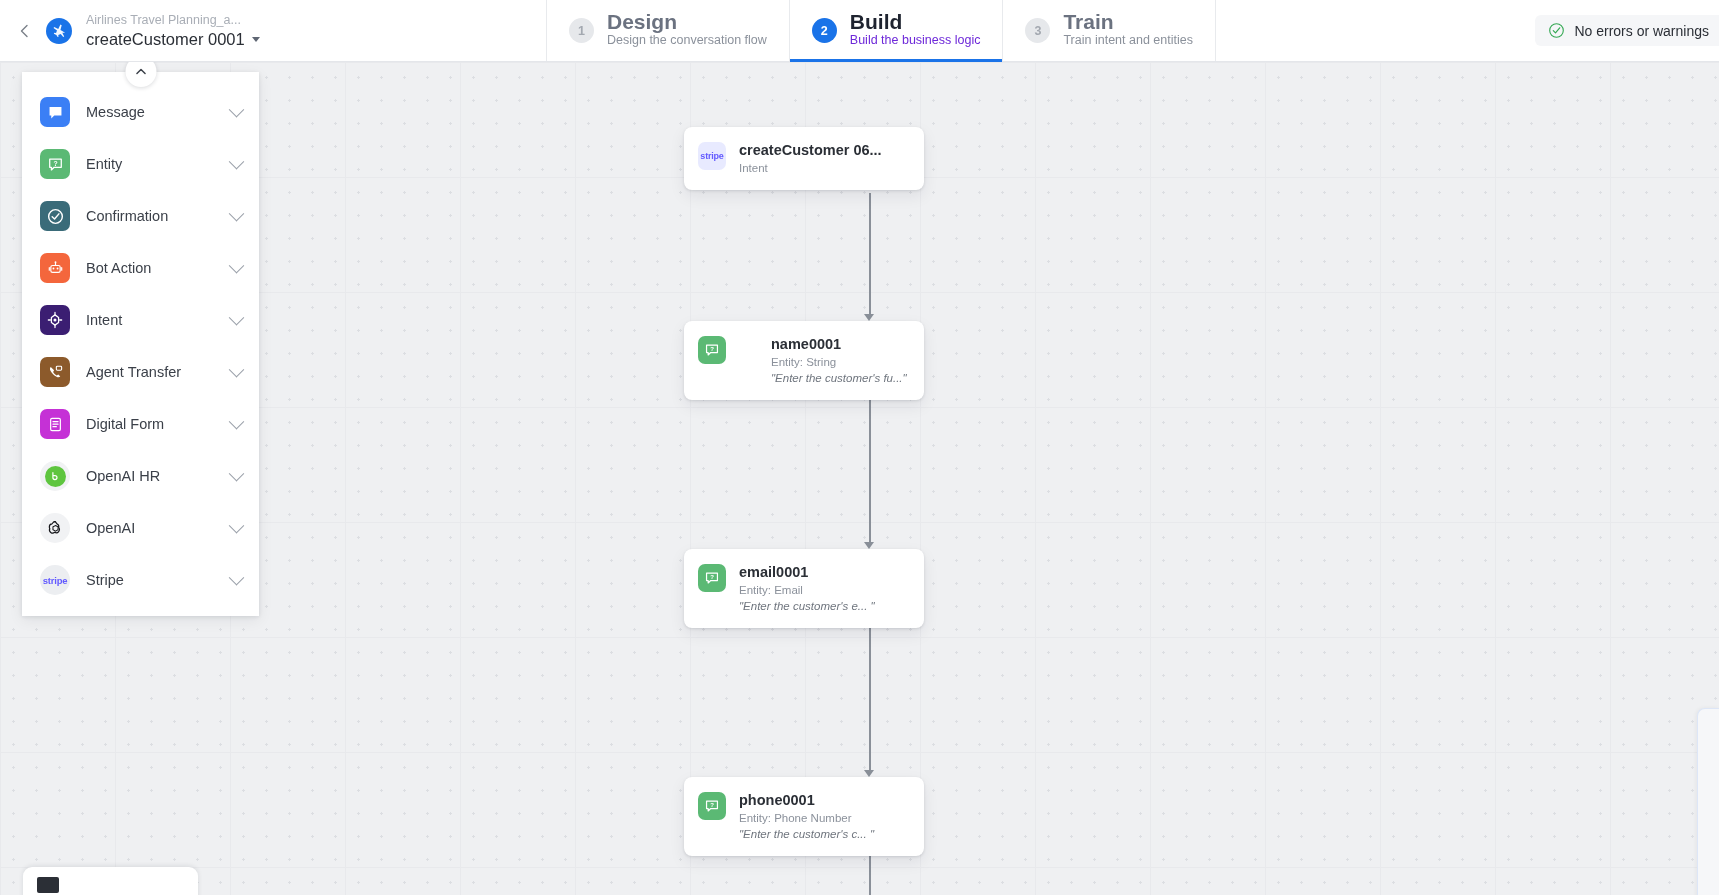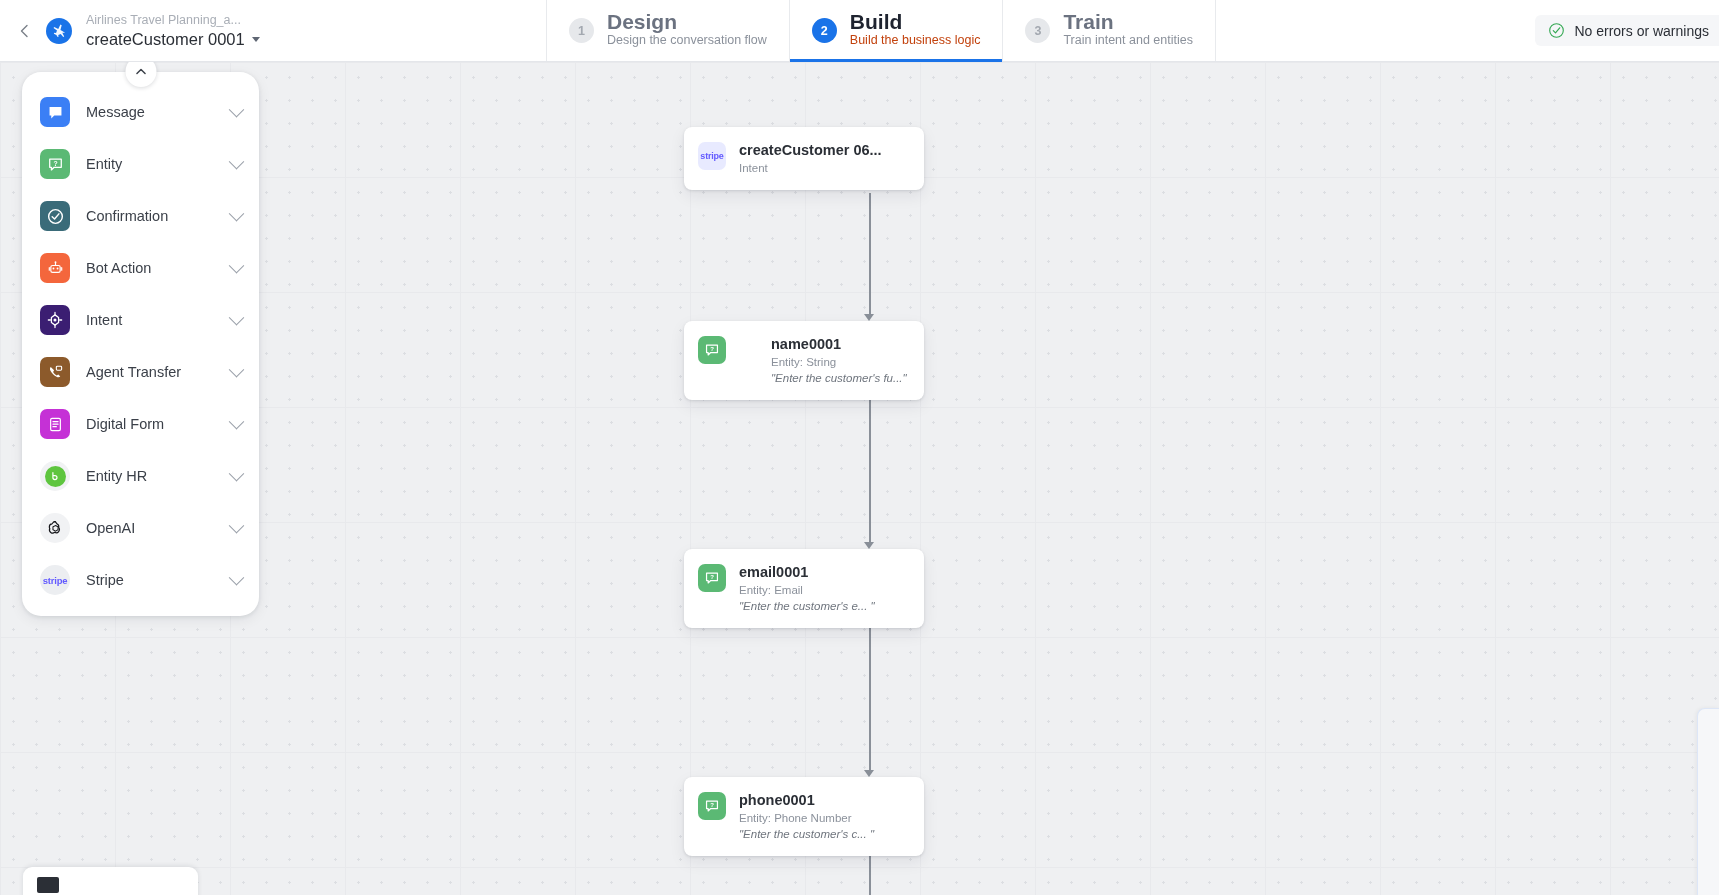--- a/index.html
+++ b/index.html
@@ -79,21 +79,21 @@
     background: #e6e8eb; color: #a3a8b0;
     font-size: 12.5px; font-weight: 700;
     display: flex; align-items: center; justify-content: center;
     flex: 0 0 25px;
   }
   .step.active .step-num { background: #1a73e8; color: #ffffff; }
   .step-txt { display: flex; flex-direction: column; }
   .step-name { font-size: 21px; font-weight: 700; color: #6b7280; line-height: 20px; }
   .step.active .step-name { color: #1f2430; }
   .step-desc { font-size: 12.5px; color: #8b919b; line-height: 17px; white-space: nowrap; text-align: right; }
-  .step.active .step-desc { color: #c2410c; }
+  .step.active .step-desc { color: #6d28d9; }
 
   .hdr-right {
     flex: 1; display: flex; align-items: center; justify-content: flex-end;
     padding-right: 0px;
   }
   .status-badge {
     display: flex; align-items: center; gap: 9px;
     background: #f5f6f8; border-radius: 6px;
     padding: 7px 16px 7px 13px;
     margin-right: -6px;
@@ -114,21 +114,21 @@
     background-position: 2px 4px, 0 0, 0 0;
     overflow: hidden;
   }
 
   
   .palette {
     position: absolute;
     left: 22px; top: 10px;
     width: 237px;
     background: #ffffff;
-    border-radius: 19px;
+    border-radius: 0;
     box-shadow: 0 1px 4px rgba(20,25,40,.10), 0 4px 14px rgba(20,25,40,.07);
     padding: 14px 0 10px 0;
     z-index: 20;
   }
   .palette-collapse {
     position: absolute; top: -16px; left: 50%; transform: translateX(-50%);
     width: 31px; height: 31px; border-radius: 50%;
     background: #ffffff;
     box-shadow: 0 1px 4px rgba(20,25,40,.16);
     display: flex; align-items: center; justify-content: center;
@@ -394,21 +394,21 @@
     </div>
 
     <div class="pal-row">
       <div class="pal-ico round" style="background:#f1f2f4">
         <span style="width:21px;height:21px;border-radius:50%;background:#5ec53f;display:flex;align-items:center;justify-content:center;">
           <svg width="12" height="12" viewBox="0 0 20 20">
             <path d="M6.5 4.5v8.2a3.4 3.4 0 1 0 3.4-3.4H6.5" fill="none" stroke="#ffffff" stroke-width="2" stroke-linecap="round" stroke-linejoin="round"></path>
           </svg>
         </span>
       </div>
-      <span class="pal-label">Entity HR</span>
+      <span class="pal-label">OpenAI HR</span>
       <span class="chev"></span>
     </div>
 
     <div class="pal-row">
       <div class="pal-ico round" style="background:#f1f2f4">
         <svg width="19" height="19" viewBox="0 0 24 24">
           <path d="M12 3.2c-2 0-3.7 1.2-4.4 3-1.9.2-3.4 1.8-3.4 3.8 0 .8.2 1.5.6 2.1-.8 1.7-.3 3.8 1.2 4.9 1.5 1.1 3.6 1 5-.2 1.7.9 3.8.5 5-1 1.2-1.5 1.2-3.6 0-5.1.5-1.9-.5-3.9-2.3-4.7-.5-1.7-2-2.8-3.7-2.8z" fill="none" stroke="#15161a" stroke-width="1.5" stroke-linejoin="round"></path>
           <path d="M12 8.2 L15.2 10v3.6L12 15.4 8.8 13.6V10z" fill="none" stroke="#15161a" stroke-width="1.3"></path>
         </svg>
       </div>

